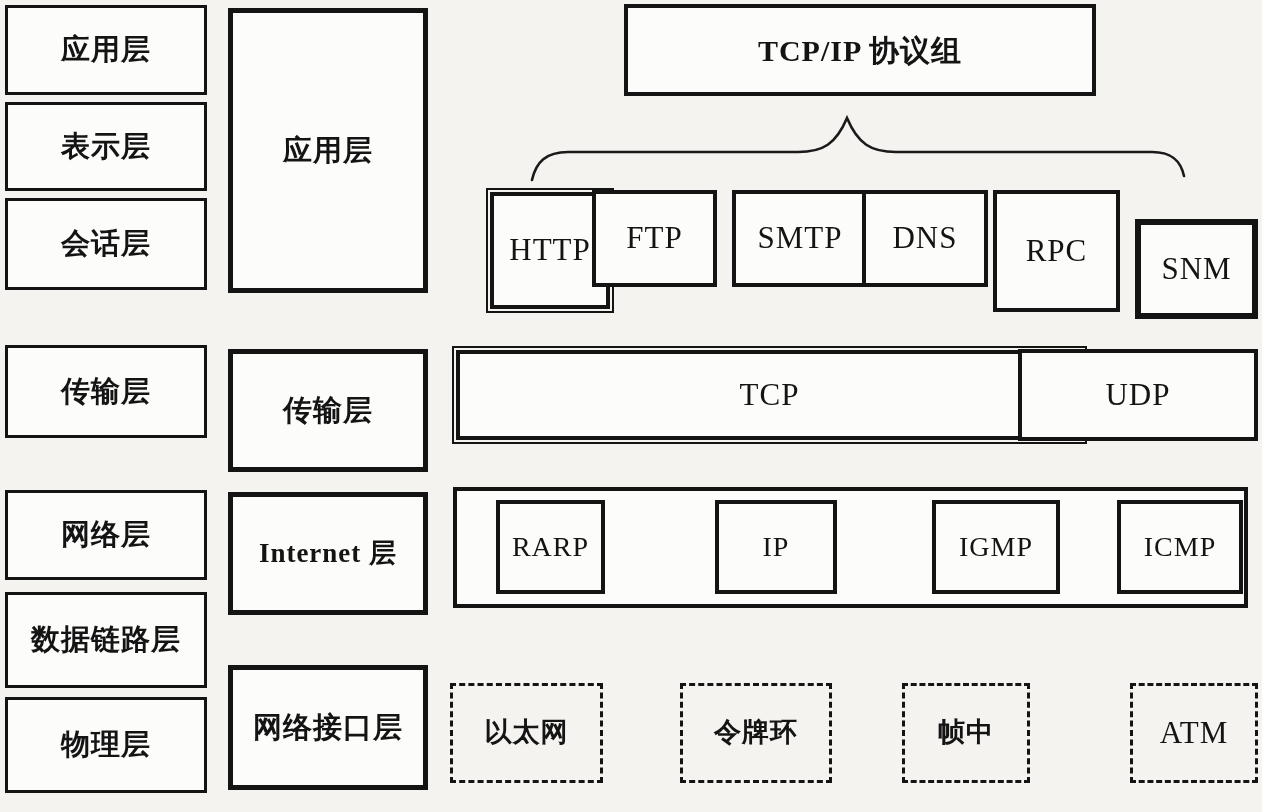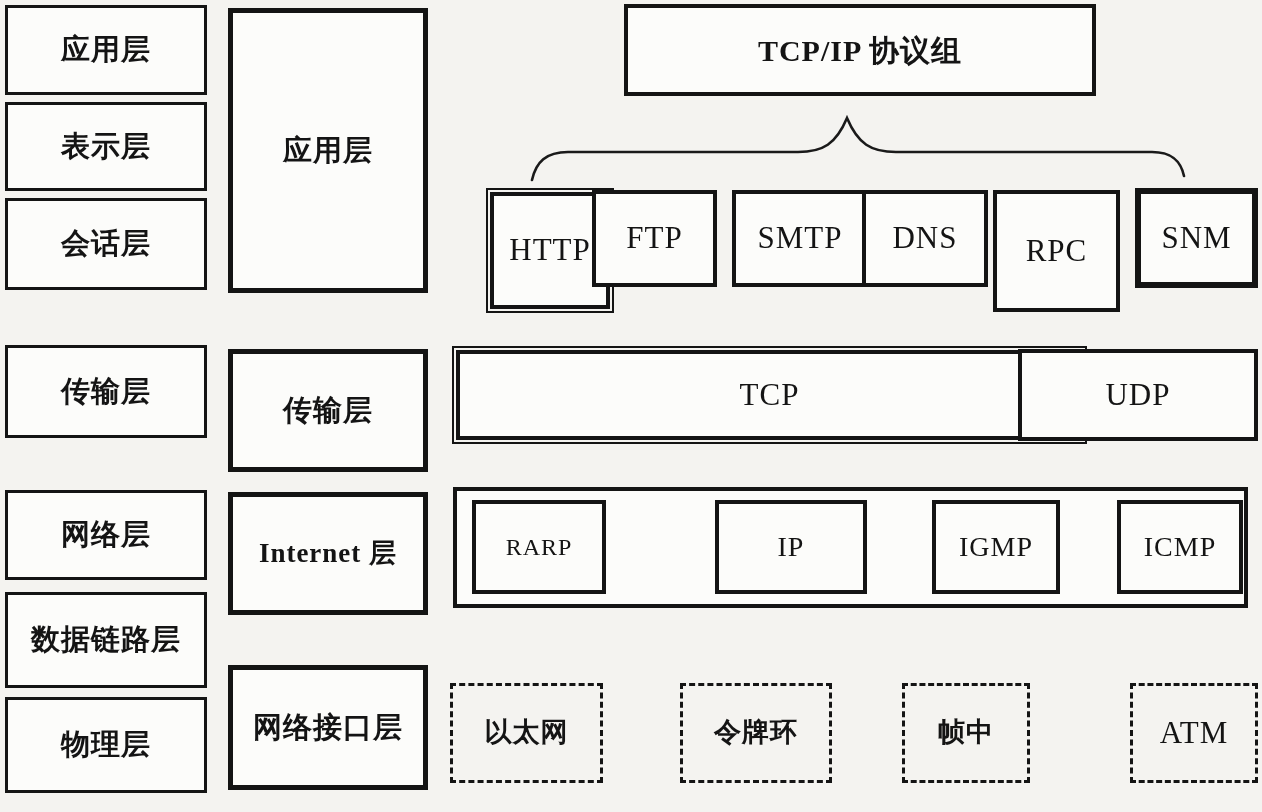--- a/index.html
+++ b/index.html
@@ -29,21 +29,21 @@
   }
   .cjk{font-size:29px;font-weight:600;letter-spacing:1px;}
   .latin{font-size:31px;font-weight:500;letter-spacing:1px;}
   .mid{border-width:5px;}
   .b4{border-width:4px;}
   .double{
     border:4px solid var(--ink);
     outline:2px solid var(--ink);
     outline-offset:2px;
   }
-  .heavy{border-width:6px;}
+  .heavy{border-width:6px;margin-top:31px;}
   .dashed{border:3px dashed var(--ink);background:var(--bg);}
   .brace-wrap{position:absolute;left:440px;top:92px;width:822px;height:98px;}
   .brace-wrap svg{display:block;}
 </style>
 </head>
 <body>
 
 <div class="canvas">
 
   <div class="box cjk" style="left:5px;  top:5px;   width:202px; height:90px;">应用层</div>
@@ -72,22 +72,22 @@
   <div class="box latin b4" style="left:592px;  top:190px; width:125px; height:97px;">FTP</div>
   <div class="box latin b4" style="left:732px;  top:190px; width:136px; height:97px;">SMTP</div>
   <div class="box latin b4" style="left:862px;  top:190px; width:126px; height:97px;">DNS</div>
   <div class="box latin b4" style="left:993px;  top:190px; width:127px; height:122px;">RPC</div>
   <div class="box latin heavy" style="left:1135px; top:188px; width:123px; height:100px;">SNM</div>
 
   <div class="box latin double" style="left:456px;  top:350px; width:627px; height:90px;">TCP</div>
   <div class="box latin b4" style="left:1018px; top:349px; width:240px; height:92px;">UDP</div>
 
   <div class="box b4" style="left:453px; top:487px; width:795px; height:121px;"></div>
-  <div class="box latin b4" style="left:472px;  top:500px; width:134px; height:94px; font-size:24px;">RARP</div>
-  <div class="box latin b4" style="left:715px;  top:500px; width:152px; height:94px; font-size:28px;">IP</div>
+  <div class="box latin b4" style="left:496px;  top:500px; width:109px; height:94px; font-size:28px;">RARP</div>
+  <div class="box latin b4" style="left:715px;  top:500px; width:122px; height:94px; font-size:28px;">IP</div>
   <div class="box latin b4" style="left:932px;  top:500px; width:128px; height:94px; font-size:28px;">IGMP</div>
   <div class="box latin b4" style="left:1117px; top:500px; width:126px; height:94px; font-size:28px;">ICMP</div>
 
   <div class="box cjk dashed" style="left:450px;  top:683px; width:153px; height:100px; font-size:27px;">以太网</div>
   <div class="box cjk dashed" style="left:680px;  top:683px; width:152px; height:100px; font-size:27px;">令牌环</div>
   <div class="box cjk dashed" style="left:902px;  top:683px; width:128px; height:100px; font-size:27px;">帧中</div>
   <div class="box latin dashed" style="left:1130px; top:683px; width:128px; height:100px;">ATM</div>
 
 </div>
 

